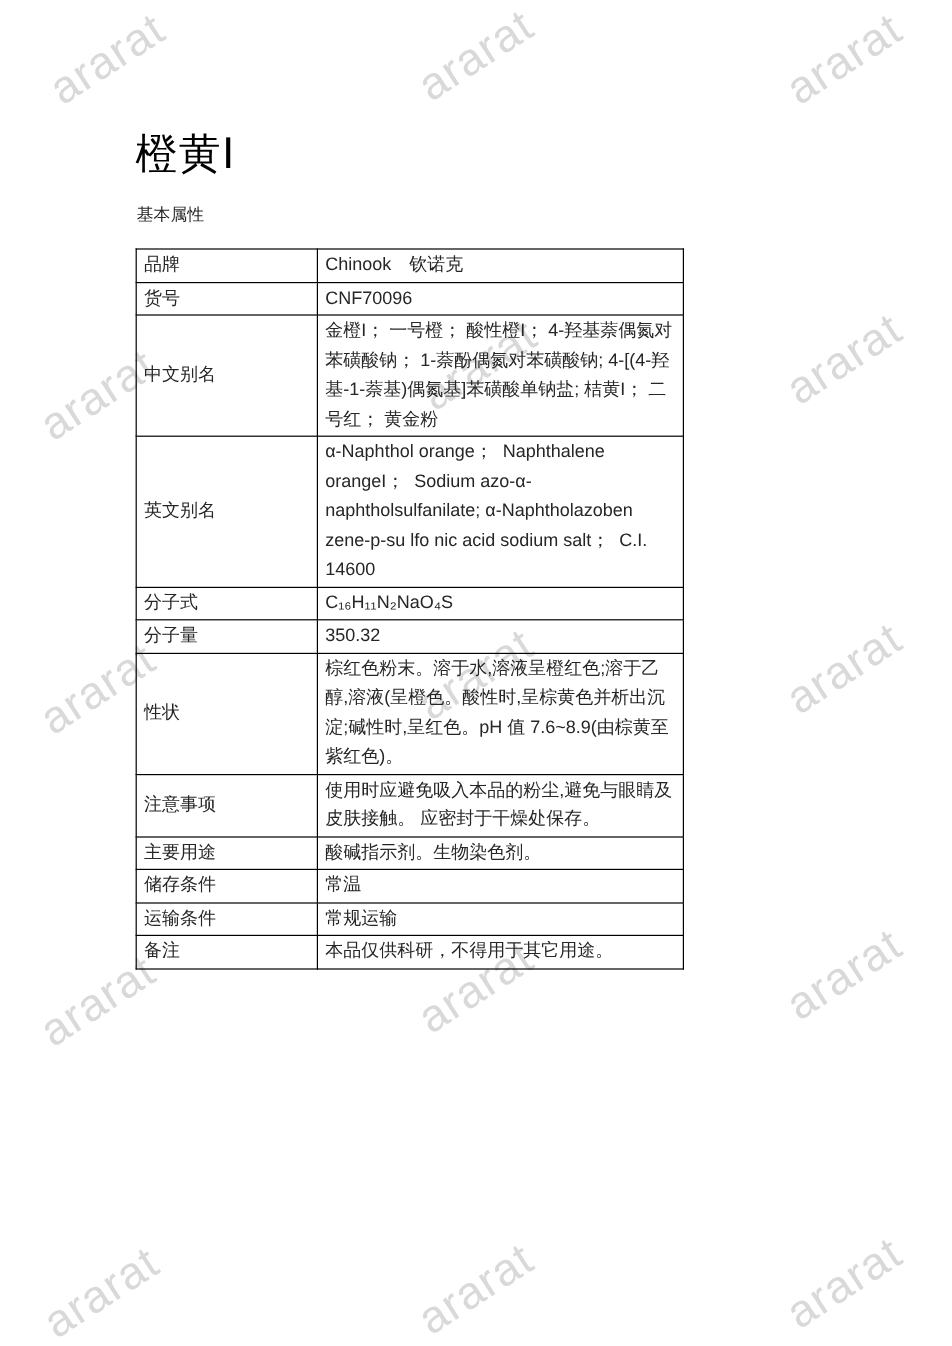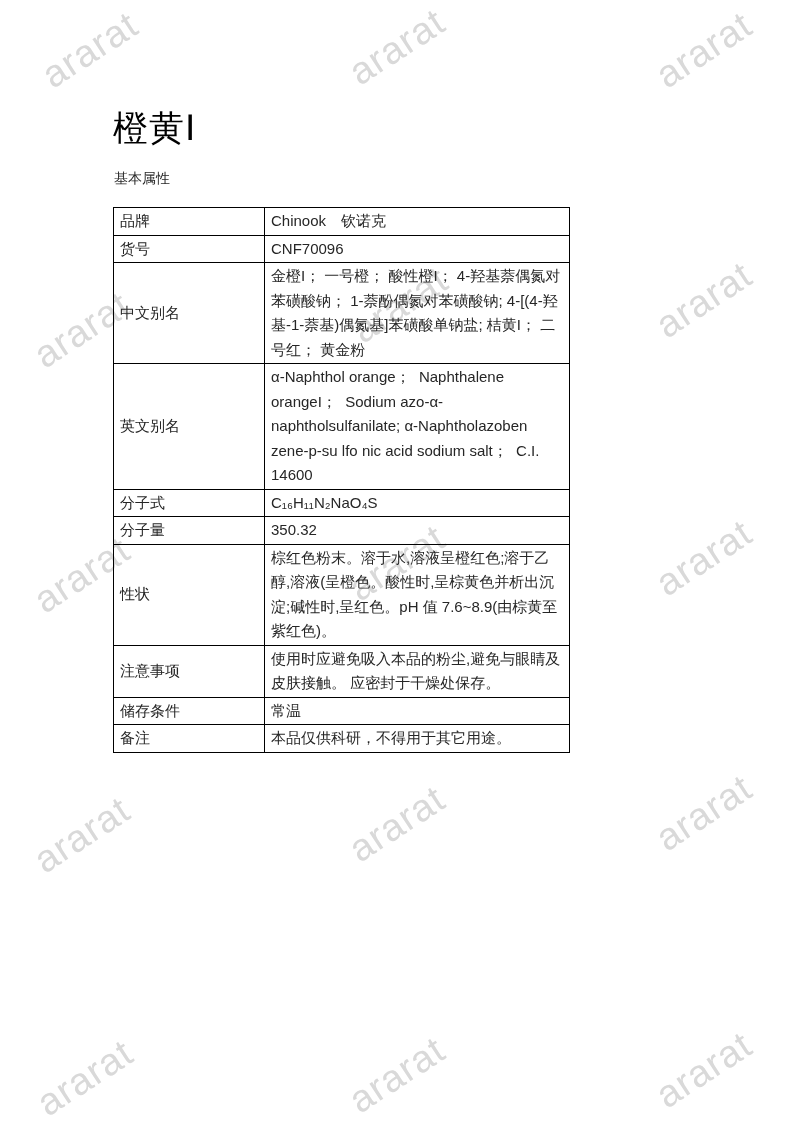--- a/index.html
+++ b/index.html
@@ -146,26 +146,34 @@
     <tr>
       <td class="cell-label">性状</td>
       <td class="cell-value">棕红色粉末。溶于水,溶液呈橙红色;溶于乙醇,溶液(呈橙色。酸性时,呈棕黄色并析出沉淀;碱性时,呈红色。pH 值 7.6~8.9(由棕黄至紫红色)。</td>
     </tr>
 
     <tr>
       <td class="cell-label">注意事项</td>
       <td class="cell-value">使用时应避免吸入本品的粉尘,避免与眼睛及皮肤接触。 应密封于干燥处保存。</td>
     </tr>
 
+    <tr>
+      <td class="cell-label">主要用途</td>
+      <td class="cell-value">酸碱指示剂。生物染色剂。</td>
+    </tr>
 
     <tr>
       <td class="cell-label">储存条件</td>
       <td class="cell-value">常温</td>
     </tr>
 
+    <tr>
+      <td class="cell-label">运输条件</td>
+      <td class="cell-value">常规运输</td>
+    </tr>
 
     <tr>
       <td class="cell-label">备注</td>
       <td class="cell-value">本品仅供科研，不得用于其它用途。</td>
     </tr>
   </tbody>
   </table>
 
 </div>
 

